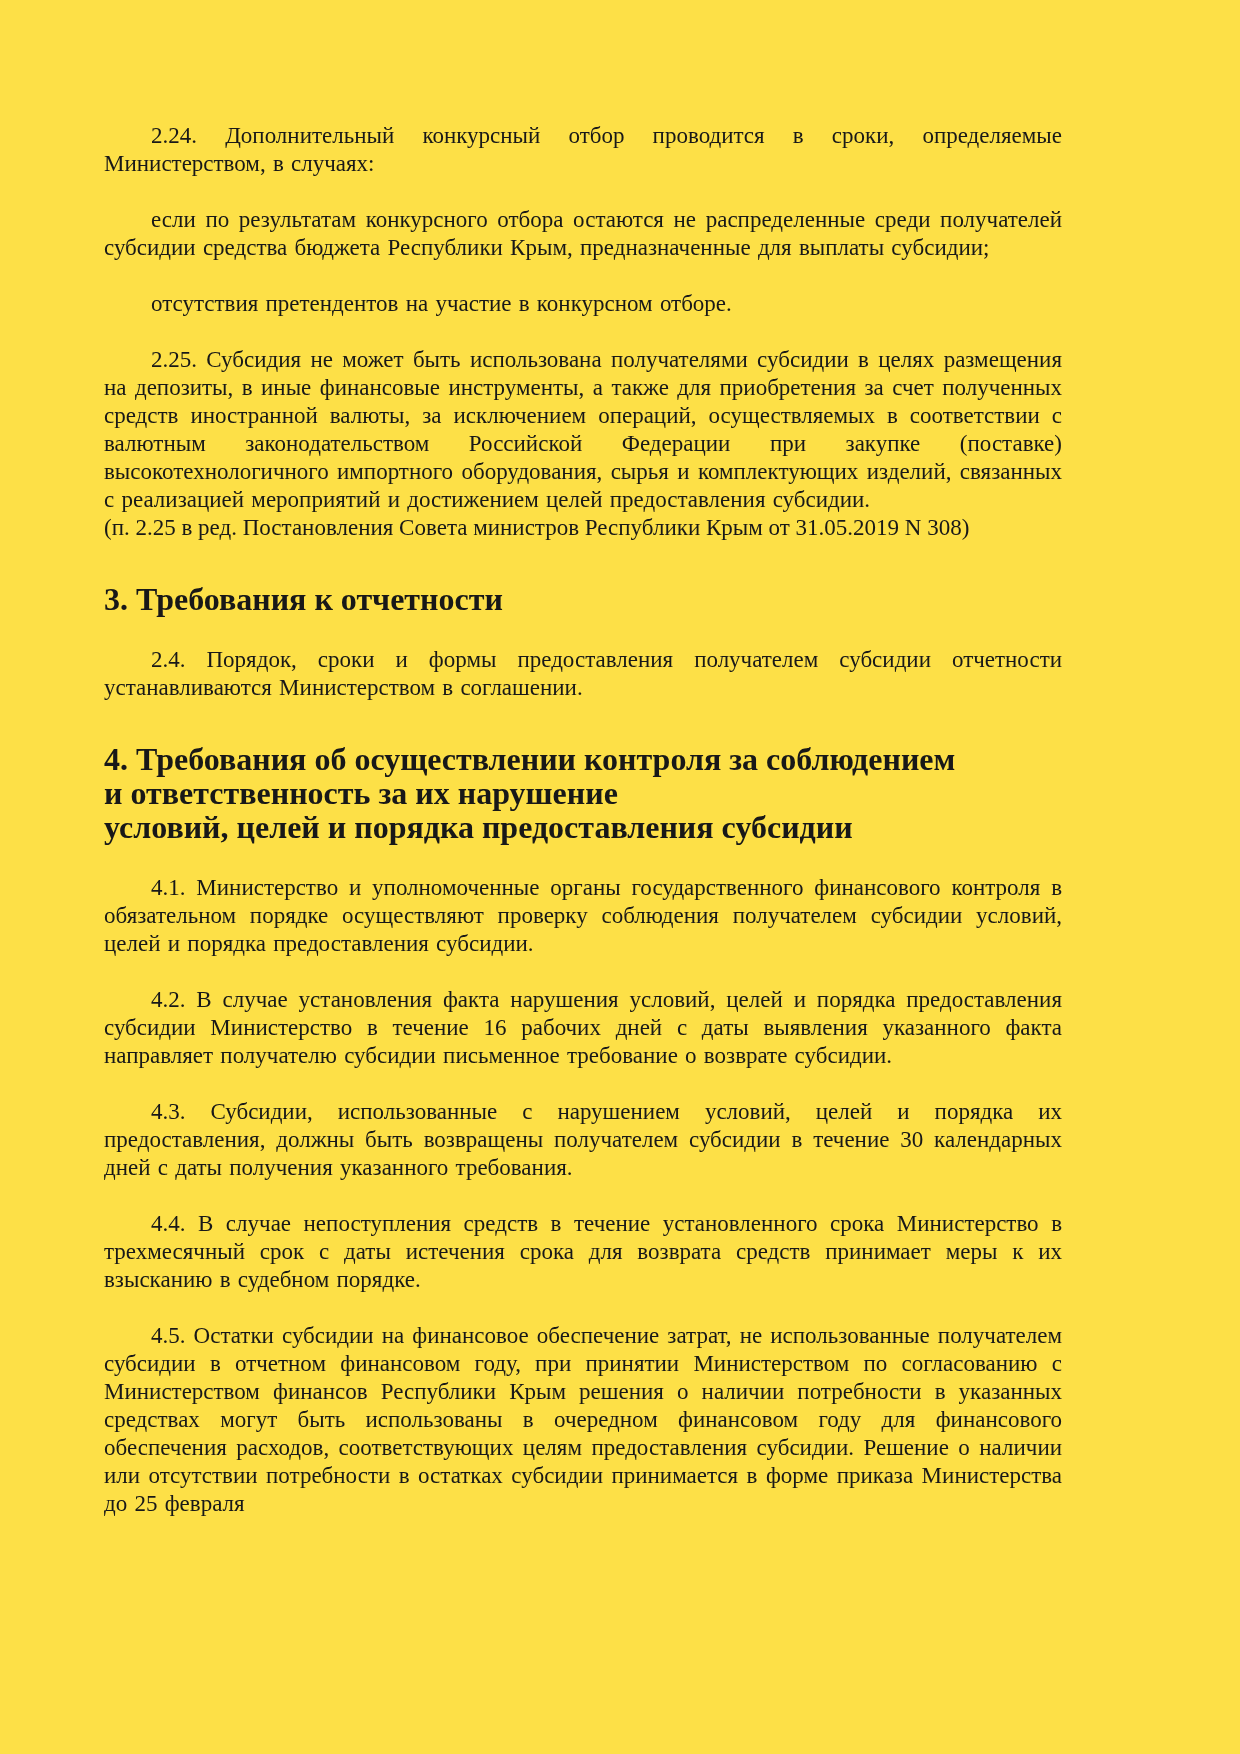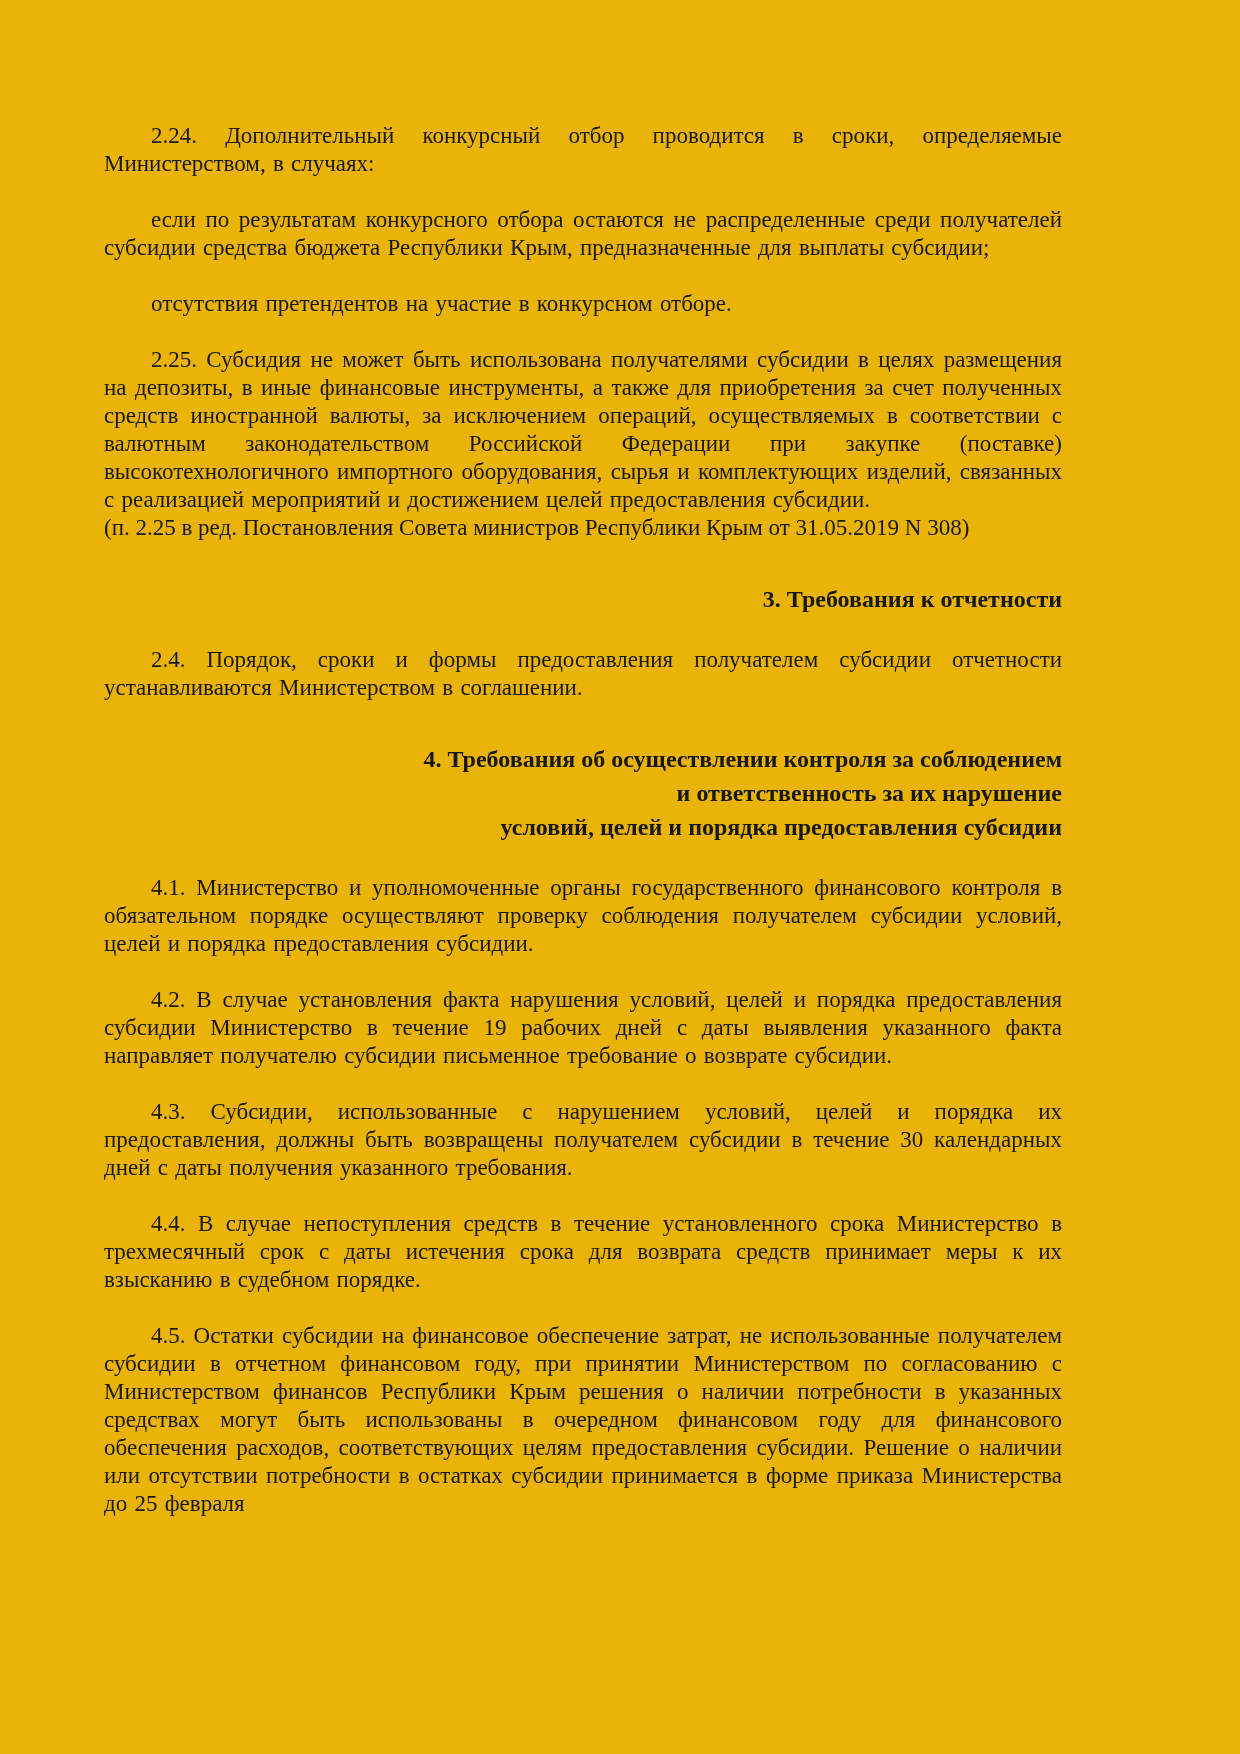--- a/index.html
+++ b/index.html
@@ -5,21 +5,21 @@
   html, body {
     margin: 0;
     padding: 0;
     background: #ffffff;
   }
   .page {
     position: relative;
     width: 1240px;
     min-height: 1754px;
     box-sizing: border-box;
-    background: #eab308;
+    background: #fde047;
     padding: 122px 178px 100px 104px;
     font-family: "Liberation Serif", "DejaVu Serif", serif;
     font-size: 23px;
     line-height: 28px;
     color: #181818;
   }
   .body-para {
     margin: 0 0 28px 0;
     text-align: justify;
     text-indent: 47px;
@@ -29,23 +29,23 @@
     margin-bottom: 0;
     margin-top: 20px;
   }
   .note-para {
     margin: 0 0 28px 0;
     text-align: left;
     text-indent: 0;
   }
   .section-heading {
     margin: 40px 0 30px 0;
-    text-align: right;
+    text-align: left;
     font-weight: bold;
-    font-size: 24px;
+    font-size: 32px;
     line-height: 34px;
   }
   .section-heading .heading-line {
     display: block;
   }
 </style>
 </head>
 <body>
 
 <div class="page">
@@ -66,21 +66,21 @@
 
 
   <h2 class="section-heading">
     <span class="heading-line">4. Требования об осуществлении контроля за соблюдением</span>
     <span class="heading-line">и ответственность за их нарушение</span>
     <span class="heading-line">условий, целей и порядка предоставления субсидии</span>
   </h2>
 
   <p class="body-para">4.1. Министерство и уполномоченные органы государственного финансового контроля в обязательном порядке осуществляют проверку соблюдения получателем субсидии условий, целей и порядка предоставления субсидии.</p>
 
-  <p class="body-para">4.2. В случае установления факта нарушения условий, целей и порядка предоставления субсидии Министерство в течение 19 рабочих дней с даты выявления указанного факта направляет получателю субсидии письменное требование о возврате субсидии.</p>
+  <p class="body-para">4.2. В случае установления факта нарушения условий, целей и порядка предоставления субсидии Министерство в течение 16 рабочих дней с даты выявления указанного факта направляет получателю субсидии письменное требование о возврате субсидии.</p>
 
   <p class="body-para">4.3. Субсидии, использованные с нарушением условий, целей и порядка их предоставления, должны быть возвращены получателем субсидии в течение 30 календарных дней с даты получения указанного требования.</p>
 
   <p class="body-para">4.4. В случае непоступления средств в течение установленного срока Министерство в трехмесячный срок с даты истечения срока для возврата средств принимает меры к их взысканию в судебном порядке.</p>
 
   <p class="body-para">4.5. Остатки субсидии на финансовое обеспечение затрат, не использованные получателем субсидии в отчетном финансовом году, при принятии Министерством по согласованию с Министерством финансов Республики Крым решения о наличии потребности в указанных средствах могут быть использованы в очередном финансовом году для финансового обеспечения расходов, соответствующих целям предоставления субсидии. Решение о наличии или отсутствии потребности в остатках субсидии принимается в форме приказа Министерства до 25 февраля</p>
 
 </div>
 
 </body></html>

